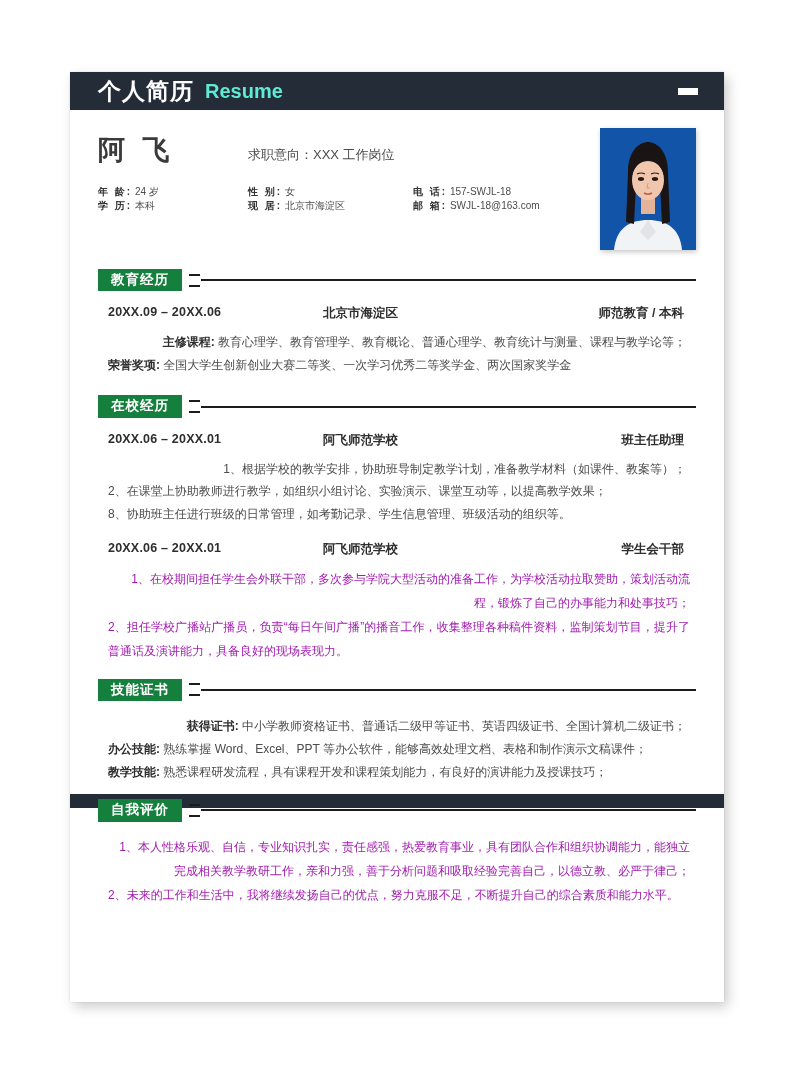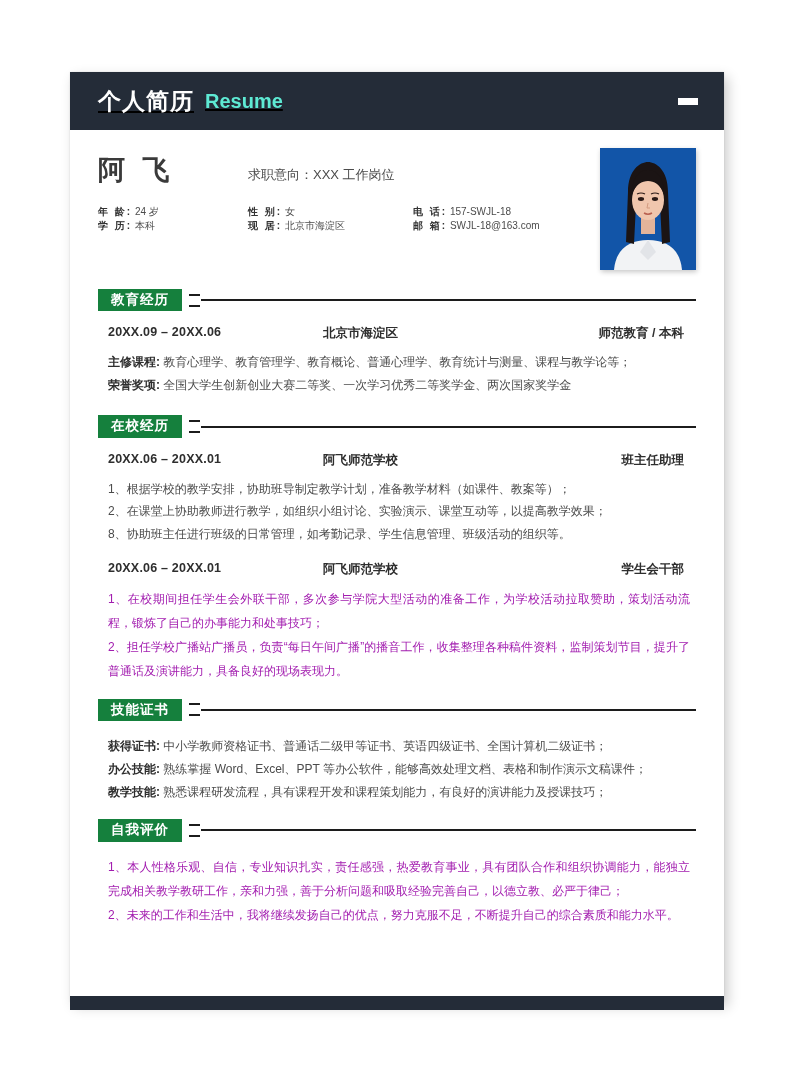--- a/index.html
+++ b/index.html
@@ -19,27 +19,26 @@
     left: 70px;
     top: 72px;
     width: 654px;
     height: 930px;
     background: #ffffff;
     box-shadow: 4px 5px 12px rgba(0,0,0,0.20), 0 0 2px rgba(0,0,0,0.10);
   }
 
   
   .titlebar {
-    height: 58px;
+    height: 38px;
     background: #242c38;
     display: flex;
     align-items: center;
     padding: 0 26px 0 28px;
     box-sizing: border-box;
-    text-decoration: underline;
   }
   .title-cn {
     color: #ffffff;
     font-size: 23px;
     font-weight: bold;
     letter-spacing: 1px;
     line-height: 1;
   }
   .title-en {
     color: #5eead4;
@@ -50,21 +49,21 @@
   }
   .minimize-icon {
     margin-left: auto;
     width: 20px;
     height: 7px;
     background: #ffffff;
   }
 
   
   .sheet {
-    height: 866px;
+    height: 684px;
     background: #ffffff;
     padding: 0 28px;
     box-sizing: border-box;
     position: relative;
   }
   .bottombar {
     height: 14px;
     background: #242c38;
   }
 
@@ -176,21 +175,21 @@
     color: #2e2e2e;
   }
   .para {
     font-size: 12px;
     color: #a21caf;
     line-height: 2.0;
     padding-left: 10px;
     padding-right: 6px;
     text-align: justify;
   }
-  .gap-sm { margin-top: 9px; }
+  .gap-sm { margin-top: 9px; text-align: right; }
   .gap-md { margin-top: 15px; }
 </style>
 </head>
 <body>
 
 <div id="page">
 
   <div class="titlebar">
     <span class="title-cn">个人简历</span>
     <span class="title-en">Resume</span>

